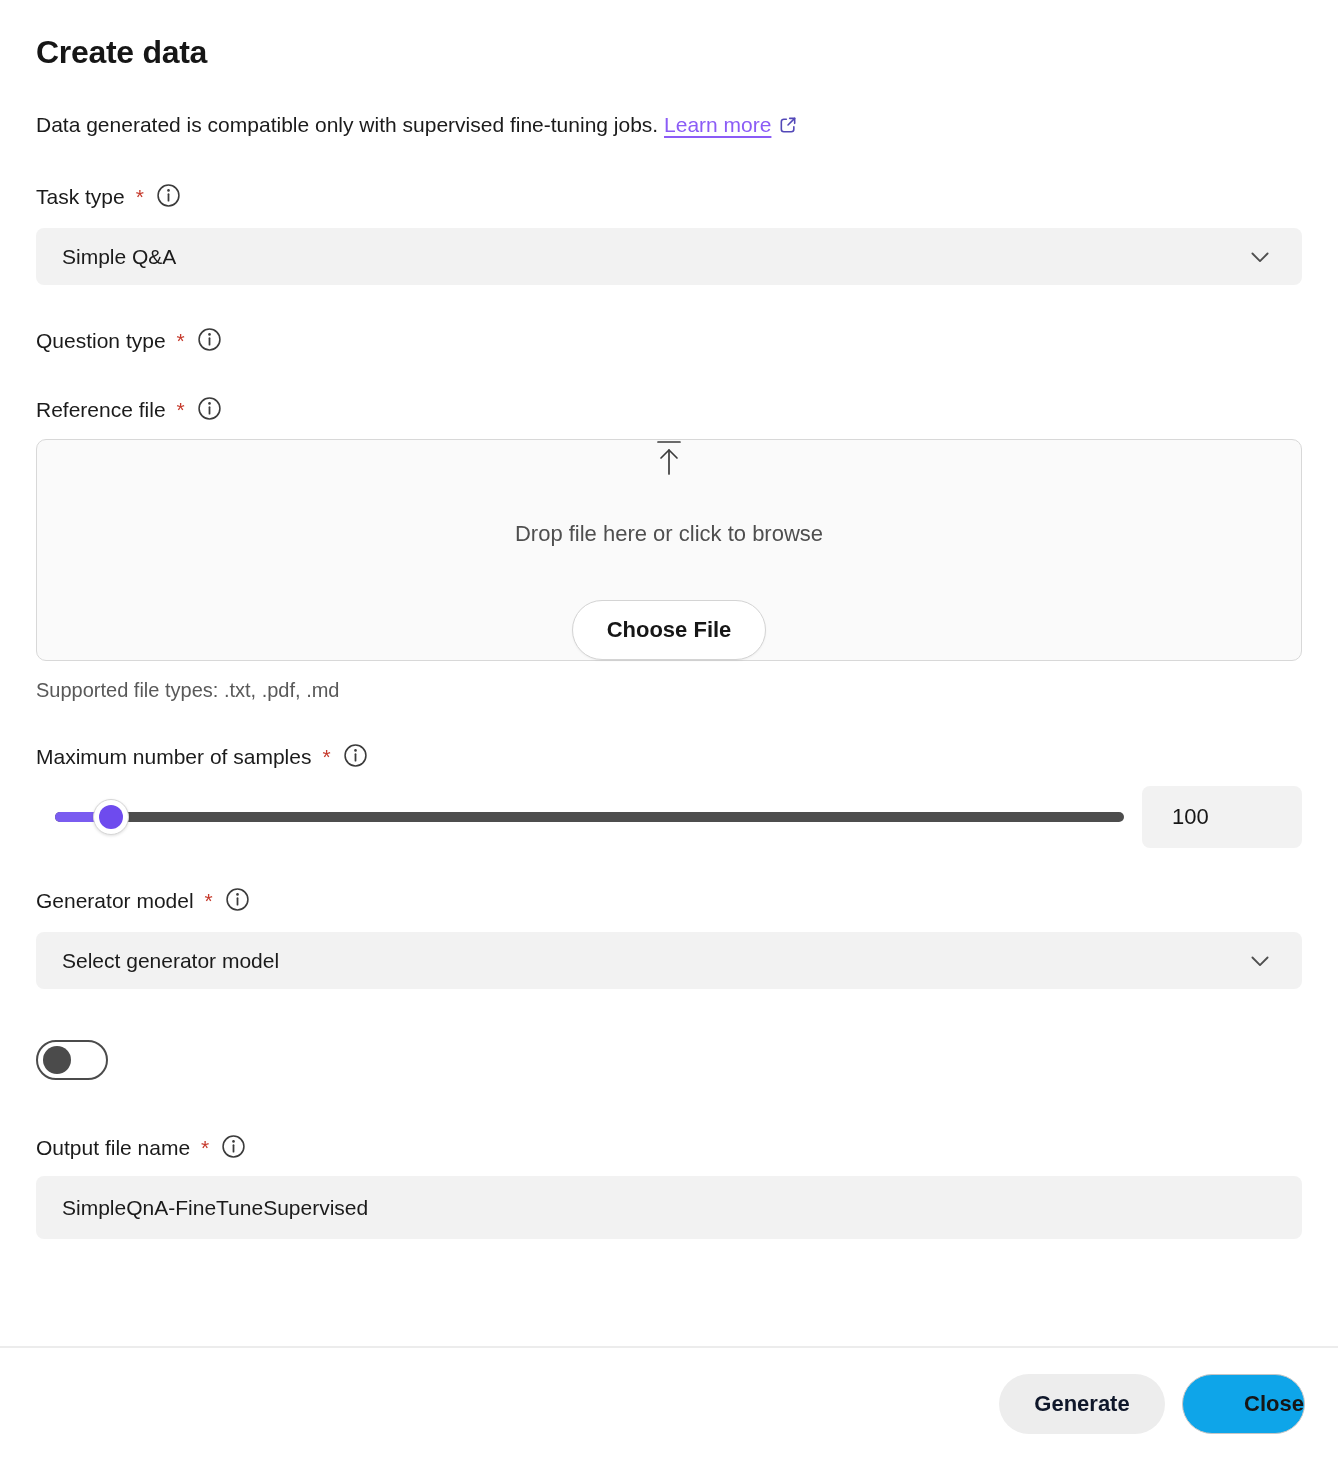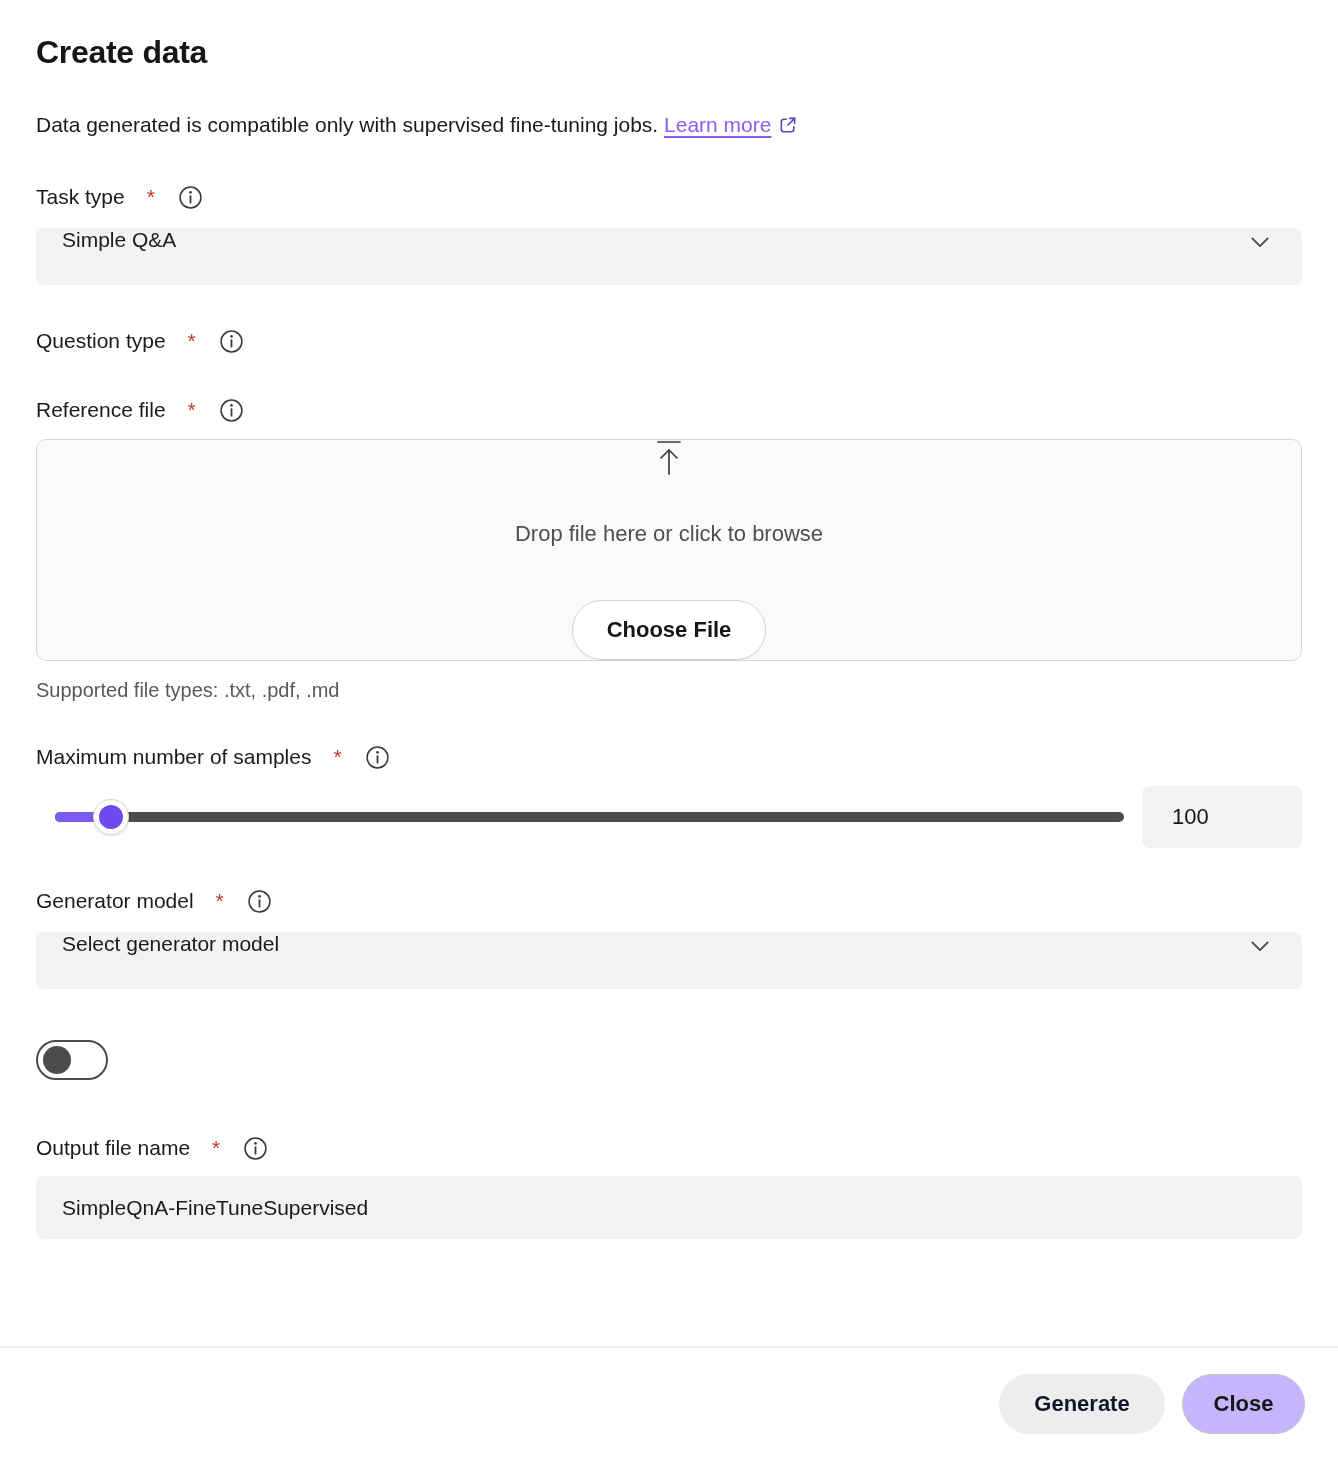--- a/index.html
+++ b/index.html
@@ -31,22 +31,22 @@
   .learn-more {
     color: #8b5cf6;
     text-decoration: underline;
     text-underline-offset: 4px;
     cursor: pointer;
   }
   .ext-icon { display: inline-block; vertical-align: -3px; margin-left: 7px; }
 
   .field-label {
     display: flex;
-    align-items: center;
-    gap: 20px;
+    align-items: flex-start;
+    gap: 9px;
     font-size: 21px;
     line-height: 28px;
     color: #1b1b1b;
   }
   .required { color: #c63a2c; font-size: 21px; padding-left: 2px; }
   .info-icon { display: inline-flex; margin-left: 3px; }
 
   .mt-task-label   { margin-top: 44px; }
   .mt-select       { margin-top: 17px; }
   .mt-q-label      { margin-top: 42px; }
@@ -58,20 +58,21 @@
   .mt-gen-label    { margin-top: 39px; }
   .mt-toggle       { margin-top: 51px; }
   .mt-out-label    { margin-top: 54px; }
   .mt-out-input    { margin-top: 14px; }
 
   .select {
     height: 57px;
     background: #f2f2f2;
     border-radius: 8px;
     display: flex;
+    align-items: center;
     justify-content: space-between;
     padding: 0 28px 0 26px;
     font-size: 21px;
     color: #1b1b1b;
     cursor: pointer;
   }
   .select .chevron { flex: 0 0 auto; }
 
   .dropzone {
     height: 222px;
@@ -236,23 +237,24 @@
   }
   .btn-generate {
     width: 166px;
     background: #ededed;
     border: none;
     color: #0f172a;
     cursor: default;
   }
   .btn-close {
     width: 123px;
-    background: #c4b5fd;
+    background: #0ea5e9;
     border: 1.5px solid #c6c6c6;
     color: #161616;
+    text-align: right;
   }
 
   svg { display: block; }
 </style>
 </head>
 <body>
 
 <div class="content">
 
   <h1 class="dialog-title">Create data</h1>

